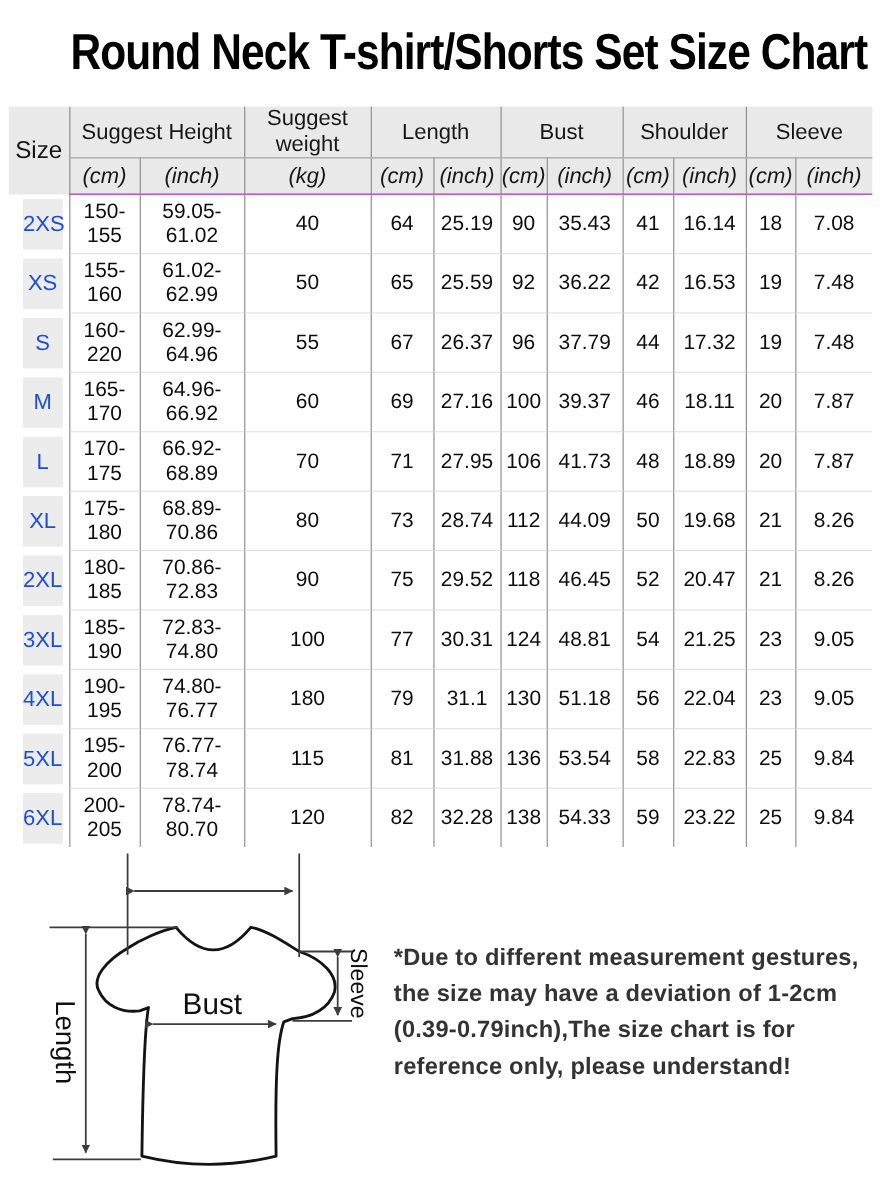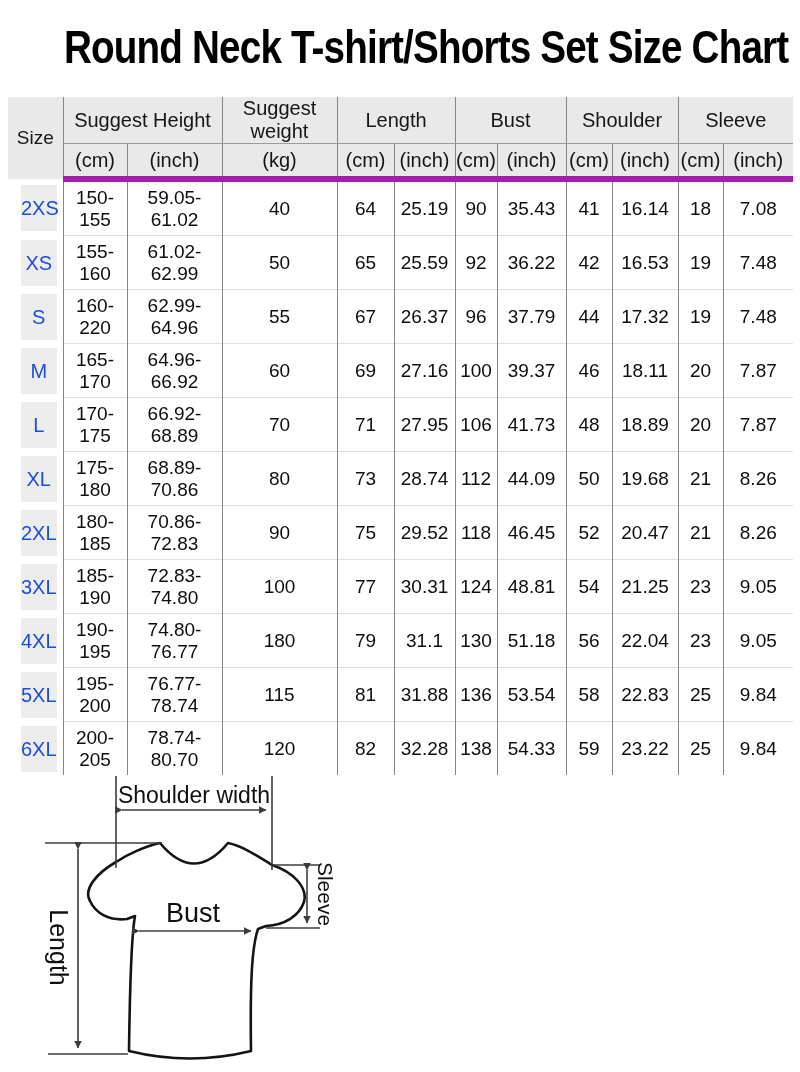--- a/index.html
+++ b/index.html
@@ -19,24 +19,24 @@
     border-collapse:collapse;table-layout:fixed;
   }
   col.c0{width:55px}col.c1{width:64px}col.c2{width:95px}col.c3{width:115px}
   col.c4{width:57px}col.c5{width:61px}col.c6{width:42px}col.c7{width:69px}
   col.c8{width:46px}col.c9{width:66px}col.c10{width:45px}col.c11{width:70px}
   .size-table th{
     background:#e9e9e9;font-weight:400;font-size:20px;color:#161616;
     text-align:center;padding:0;
   }
   .size-table thead tr.group-row th{height:38px;}
-  .size-table thead tr.sub-row th{height:32px;border-bottom:6px solid #a21caf;}
+  .size-table thead tr.sub-row th{height:32px;border-bottom:1px solid #a21caf;font-style:italic;}
   .size-table th.bl,.size-table td.bl{border-left:1px solid #868686;}
   .size-table th.group{border-bottom:1px solid #9a9a9a;}
-  .size-table th.corner{font-size:19px;margin-left:47px;}
+  .size-table th.corner{font-size:22px;margin-left:47px;}
   .size-table td{
     height:53px;padding:0;text-align:center;font-size:19px;color:#0d0d0d;
     background:#fff;
   }
   .size-table tbody tr + tr td.data{border-top:1px solid #e0e0e0;}
   .red{color:#d8262a;margin-top:28px;}
   td.size-cell{vertical-align:middle;}
   .size-chip{
     display:block;margin:4px 6px 3px 13px;height:46px;line-height:46px;
     background:#ececec;text-align:center;font-size:20px;color:#1d4ed8;
@@ -310,18 +310,21 @@
       <line x1="139" y1="161" x2="251" y2="161" marker-start="url(#ah)" marker-end="url(#ah)"></line>
     </g>
 
     <g stroke="#3c3c3c" stroke-width="1.6">
       <line x1="273" y1="95" x2="320" y2="95"></line>
       <line x1="266" y1="158" x2="320" y2="158"></line>
       <line x1="307" y1="100" x2="307" y2="153" marker-start="url(#ah)" marker-end="url(#ah)"></line>
     </g>
   </svg>
 
-  <div class="dlabel lbl-shoulder">Shoulder width</div>
   <div class="dlabel lbl-bust">Bust</div>
   <div class="dlabel lbl-length">Length</div>
   <div class="dlabel lbl-sleeve">Sleeve</div>
 
+  <div class="note">*Due to different measurement gestures,
+the size may have a deviation of 1-2cm
+(0.39-0.79inch),The size chart is for
+reference only, please understand!</div>
 </div>
 
 </body></html>

